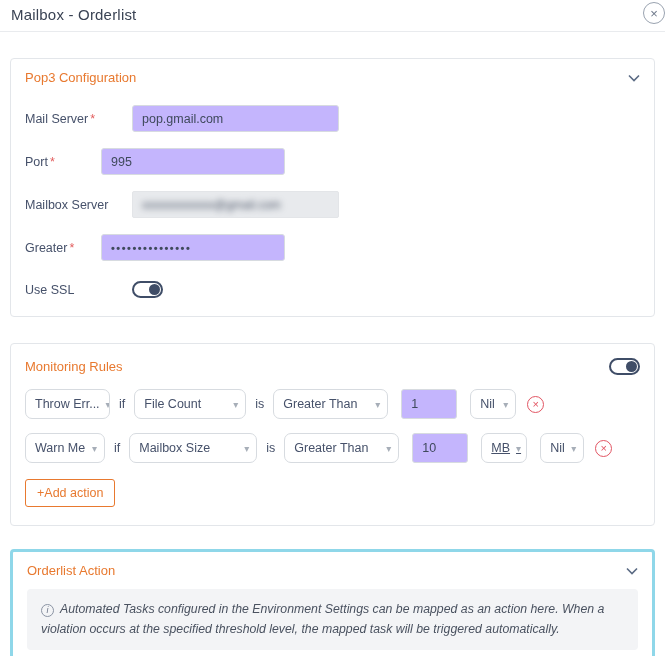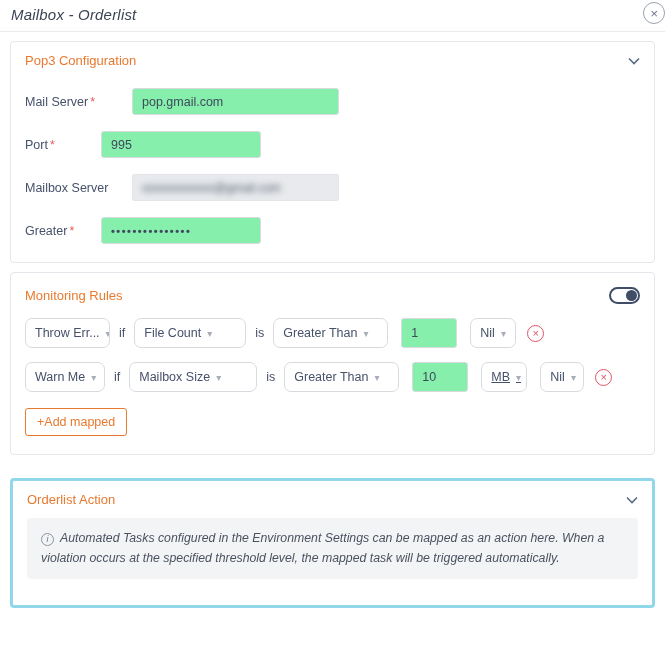--- a/index.html
+++ b/index.html
@@ -5,53 +5,53 @@
   * { margin:0; padding:0; box-sizing:border-box; }
   html,body { background:#fff; }
   body {
     width:665px; height:656px; overflow:hidden; position:relative;
     font-family:"Liberation Sans","DejaVu Sans",sans-serif;
     font-size:12.5px; color:#4a5468;
   }
   
   .dlg-header {
     display:flex; align-items:flex-start; justify-content:space-between;
-    padding:6px 12px 7px 11px; border-bottom:1px solid #e9ebee;font-style:italic;
+    padding:6px 12px 7px 11px; border-bottom:1px solid #e9ebee;
   }
   .dlg-title { font-size:15px; color:#3a4354; font-weight:400; letter-spacing:.2px; }
   .close-btn {
     width:22px; height:22px; border:1px solid #9aa3b0; border-radius:50%;
     display:flex; align-items:center; justify-content:center;
     color:#6d7789; font-size:13px; line-height:1; cursor:pointer;
     background:#fff; margin-right:-12px; margin-top:-4px;
   }
   
   .section {
-    margin:9px 10px 0 10px; border:1px solid #e3e6ea; border-radius:4px;
+    margin:26px 10px 0 10px; border:1px solid #e3e6ea; border-radius:4px;
     padding:11px 14px 18px 14px; background:#fff;
   }
   .section-head { display:flex; align-items:center; justify-content:space-between; margin-bottom:4px; }
   .section-title { color:#e8792f; font-size:13px; }
   .chev { color:#5b6b84; display:inline-flex; }
   
   .form-grid { display:flex; flex-wrap:wrap; }
   .form-row { display:flex; align-items:center; margin-top:16px; }
   .col-l { width:345px; }
   .col-r { width:286px; }
   .col-l .flabel { flex:0 0 107px; }
   .col-r .flabel { flex:0 0 76px; }
   .flabel { color:#46516a; }
   .req { color:#e25c5c; margin-left:2px; }
   .tbox {
-    height:27px; border:1px solid #d7dbe0; border-radius:3px; background:#86efac;
+    height:27px; border:1px solid #d7dbe0; border-radius:3px; background:#c4b5fd;
     padding:0 9px; font-size:12.5px; color:#3f495c; outline:none;
     font-family:"Liberation Sans","DejaVu Sans",sans-serif;
   }
   .tbox.w-l { width:207px; }
-  .tbox.w-r { width:160px; }
+  .tbox.w-r { width:184px; }
   .tbox.pwd { letter-spacing:1.5px; font-size:11px; font-weight:bold; }
   .disabled-box {
     width:207px; height:27px; background:#e8eaed; border:1px solid #e3e5e8;
     border-radius:2px; display:flex; align-items:center; padding:0 9px; overflow:hidden;
   }
   .blurred { filter:blur(3px); color:#4c5668; font-size:12px; white-space:nowrap; }
   
   .toggle {
     width:31px; height:17px; border-radius:9px; position:relative; cursor:pointer;
     border:2px solid #3f4d67; background:#fff; display:inline-block;
@@ -64,21 +64,21 @@
   .toggle.off .knob { background:#b6bcc6; }
   .info-ic {
     display:inline-flex; align-items:center; justify-content:center;
     width:13px; height:13px; border:1px solid #8a93a3; border-radius:50%;
     font-size:9px; color:#6d7789; margin-left:5px; flex:0 0 auto;
   }
   
   .rule-row { display:flex; align-items:center; margin-top:14px; }
   .sel {
     height:30px; border:1px solid #d7dbe0; border-radius:7px; background:#fff;
-    display:flex; align-items:center; 
+    display:flex; align-items:center; justify-content:space-between;
     padding:0 7px 0 9px; color:#46516a; cursor:pointer; white-space:nowrap; overflow:hidden;
   }
   .sel .caret { color:#a7aeb8; font-size:10px; margin-left:6px; }
   .conn { margin:0 9px; color:#46516a; }
   .num {
     width:56px; height:30px; margin-left:13px;
   }
   .del-ic {
     width:17px; height:17px; border:1px solid #e25563; border-radius:50%;
     color:#e25563; display:flex; align-items:center; justify-content:center;
@@ -137,20 +137,26 @@
         <span class="blurred">xxxxxxxxxxxx@gmail.com</span>
       </div>
     </div>
     <div class="form-row col-r">
       <div class="flabel">
         <span>Greater</span><span class="req">*</span>
       </div>
       <input class="tbox w-r pwd" value="•••••••••••••••" style="">
     </div>
 
+    <div class="form-row col-l" style="margin-top:20px;">
+      <div class="flabel">Use SSL</div>
+      <span class="toggle">
+          <span class="knob"></span>
+        </span>
+    </div>
   </div>
 </div>
 
 <div class="section">
   <div class="section-head" style="margin-top:3px;">
     <div class="section-title">Monitoring Rules</div>
     <span class="toggle">
         <span class="knob"></span>
       </span>
   </div>
@@ -204,21 +210,21 @@
     </div>
     <div class="sel" style="width:44px; margin-left:13px;">
       <span>Nil</span>
         <span class="caret">▾</span>
     </div>
     <span class="del-ic">
         <span>×</span>
       </span>
   </div>
 
-  <button class="add-rules">+Add mapped</button>
+  <button class="add-rules">+Add action</button>
 </div>
 
 <div class="section accent">
   <div class="section-head">
     <div class="section-title">Orderlist Action</div>
     <span class="chev">
       <svg width="12" height="8" viewBox="0 0 12 8">
           <polyline points="1,1.5 6,6.5 11,1.5" fill="none" stroke="#5b6b84" stroke-width="1.6"></polyline>
         </svg>
     </span>

